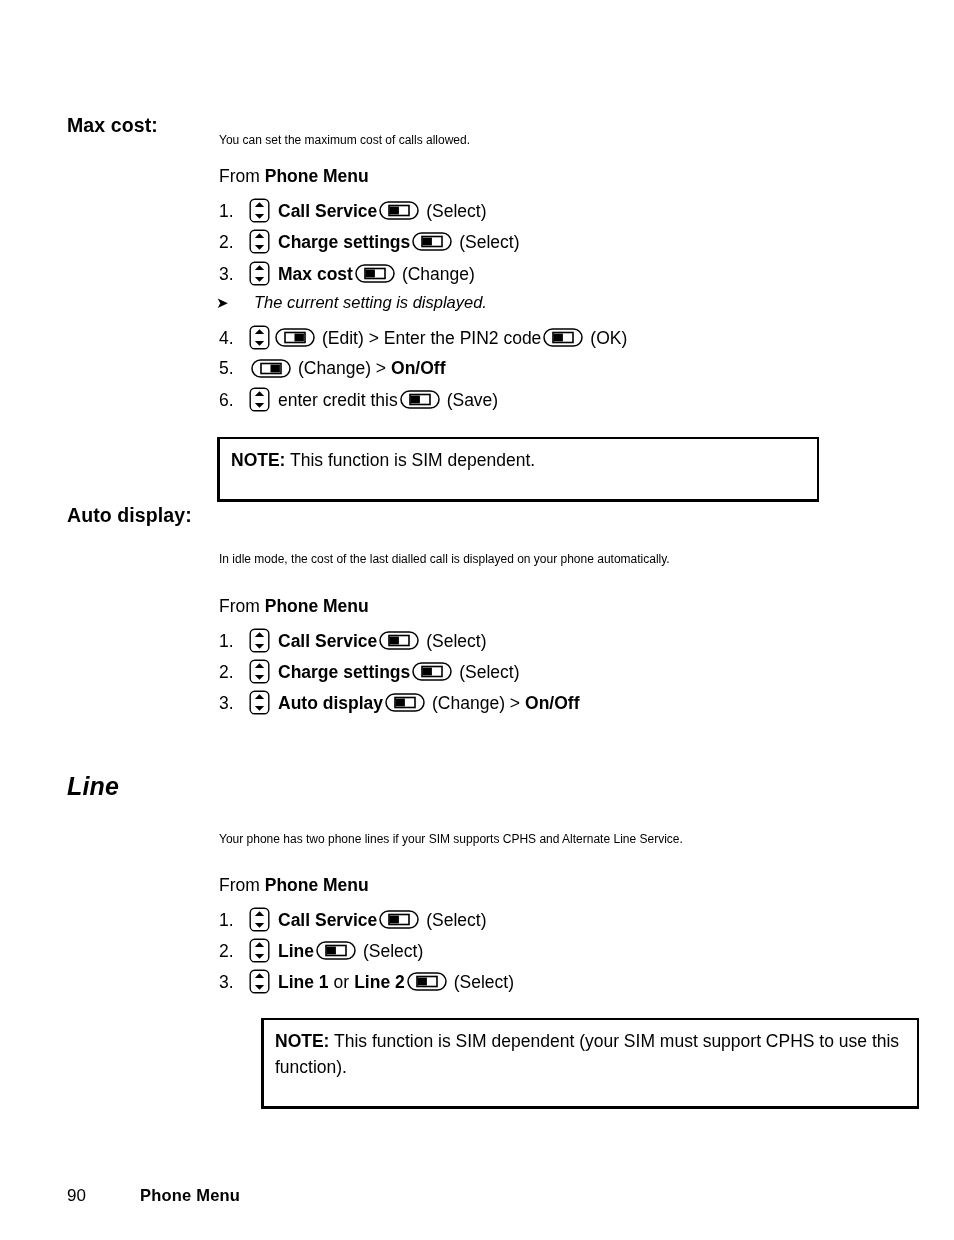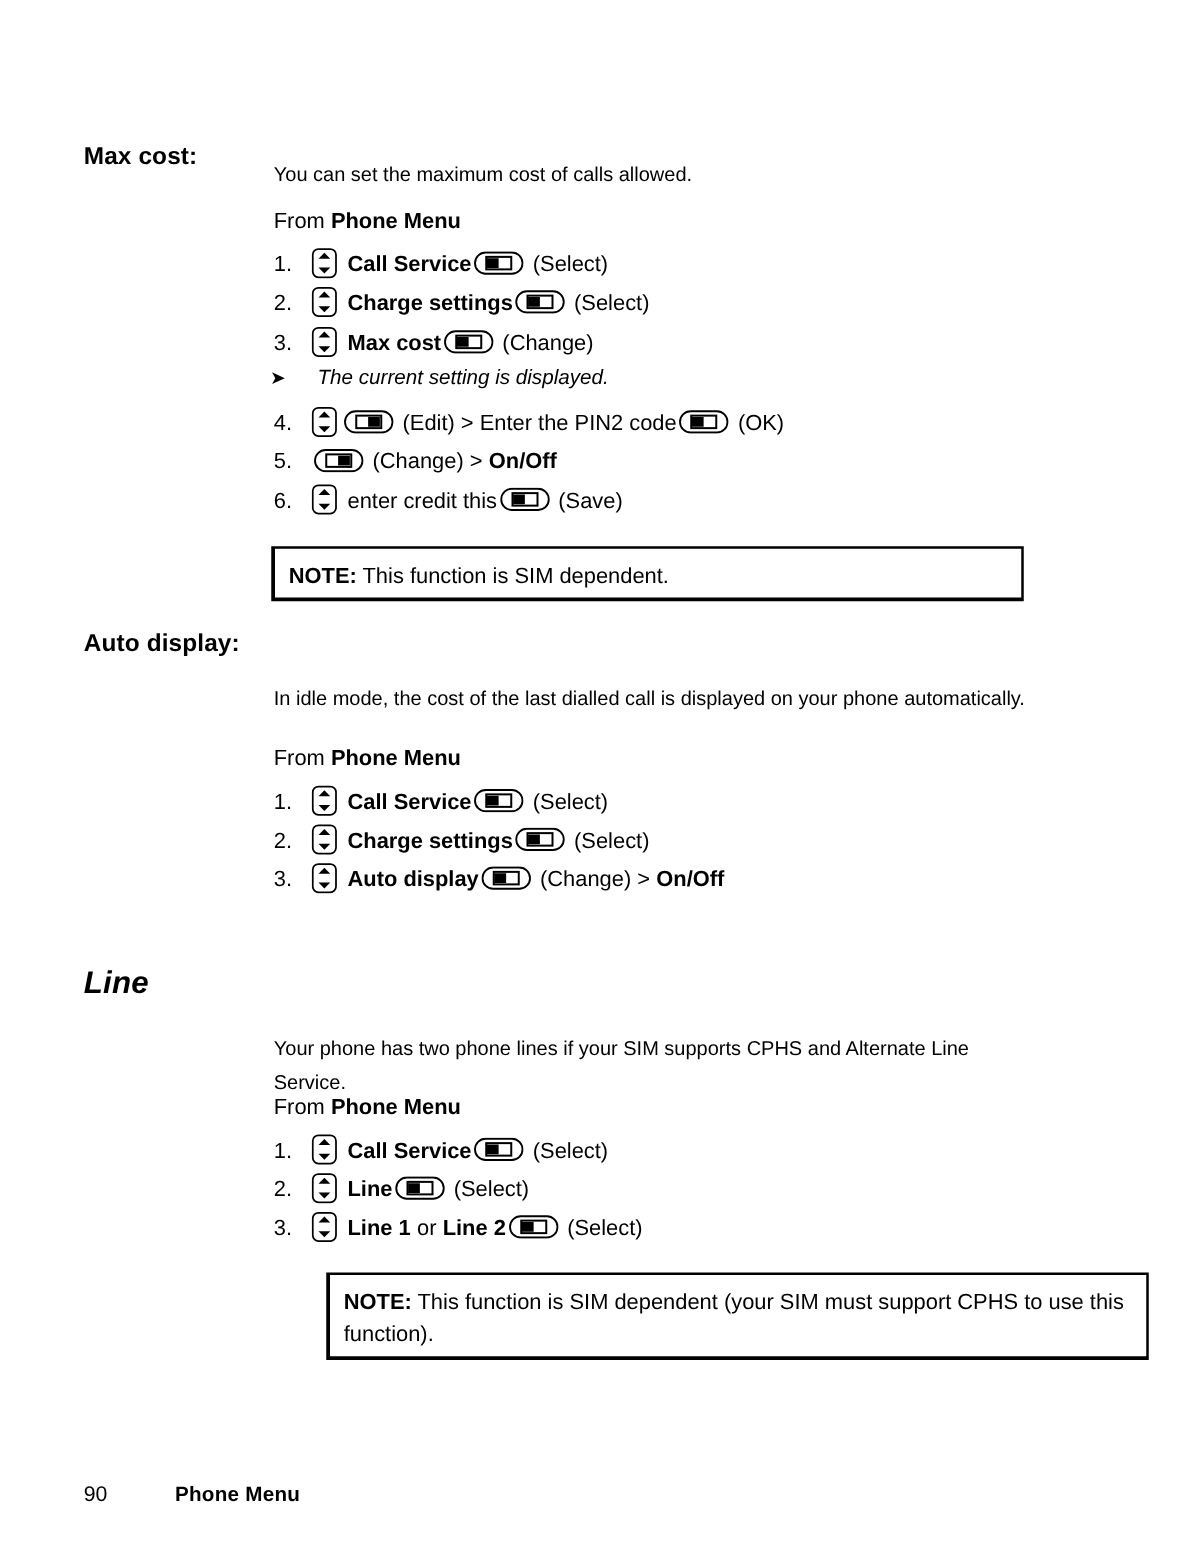--- a/index.html
+++ b/index.html
@@ -40,21 +40,21 @@
     font-style: italic;
     letter-spacing: 0.2px;
     white-space: nowrap;
   }
 
   
   .body-block {
     position: absolute;
     left: 219px;
     width: 600px;
-    font-size: 16px;
+    font-size: 12px;
     line-height: 27px;
   }
   .body-block.wide { width: 605px; margin-top: 16px; }
 
   .from-line {
     position: absolute;
     left: 219px;
     font-size: 17.5px;
     line-height: 27px;
     white-space: nowrap;
@@ -121,21 +121,21 @@
   }
 
   
   .note-box {
     position: absolute;
     left: 217px;
     box-sizing: border-box;
     border: 2px solid #000;
     border-left-width: 3px;
     border-bottom-width: 3px;
-    padding: 8px 11px 5px 11px;
+    padding: 8px 11px 26px 11px;
     font-size: 17.5px;
     line-height: 26px;
   }
   .note-box b { font-weight: bold; }
 
   
   .footer {
     position: absolute;
     left: 67px;
     bottom: 34px;

